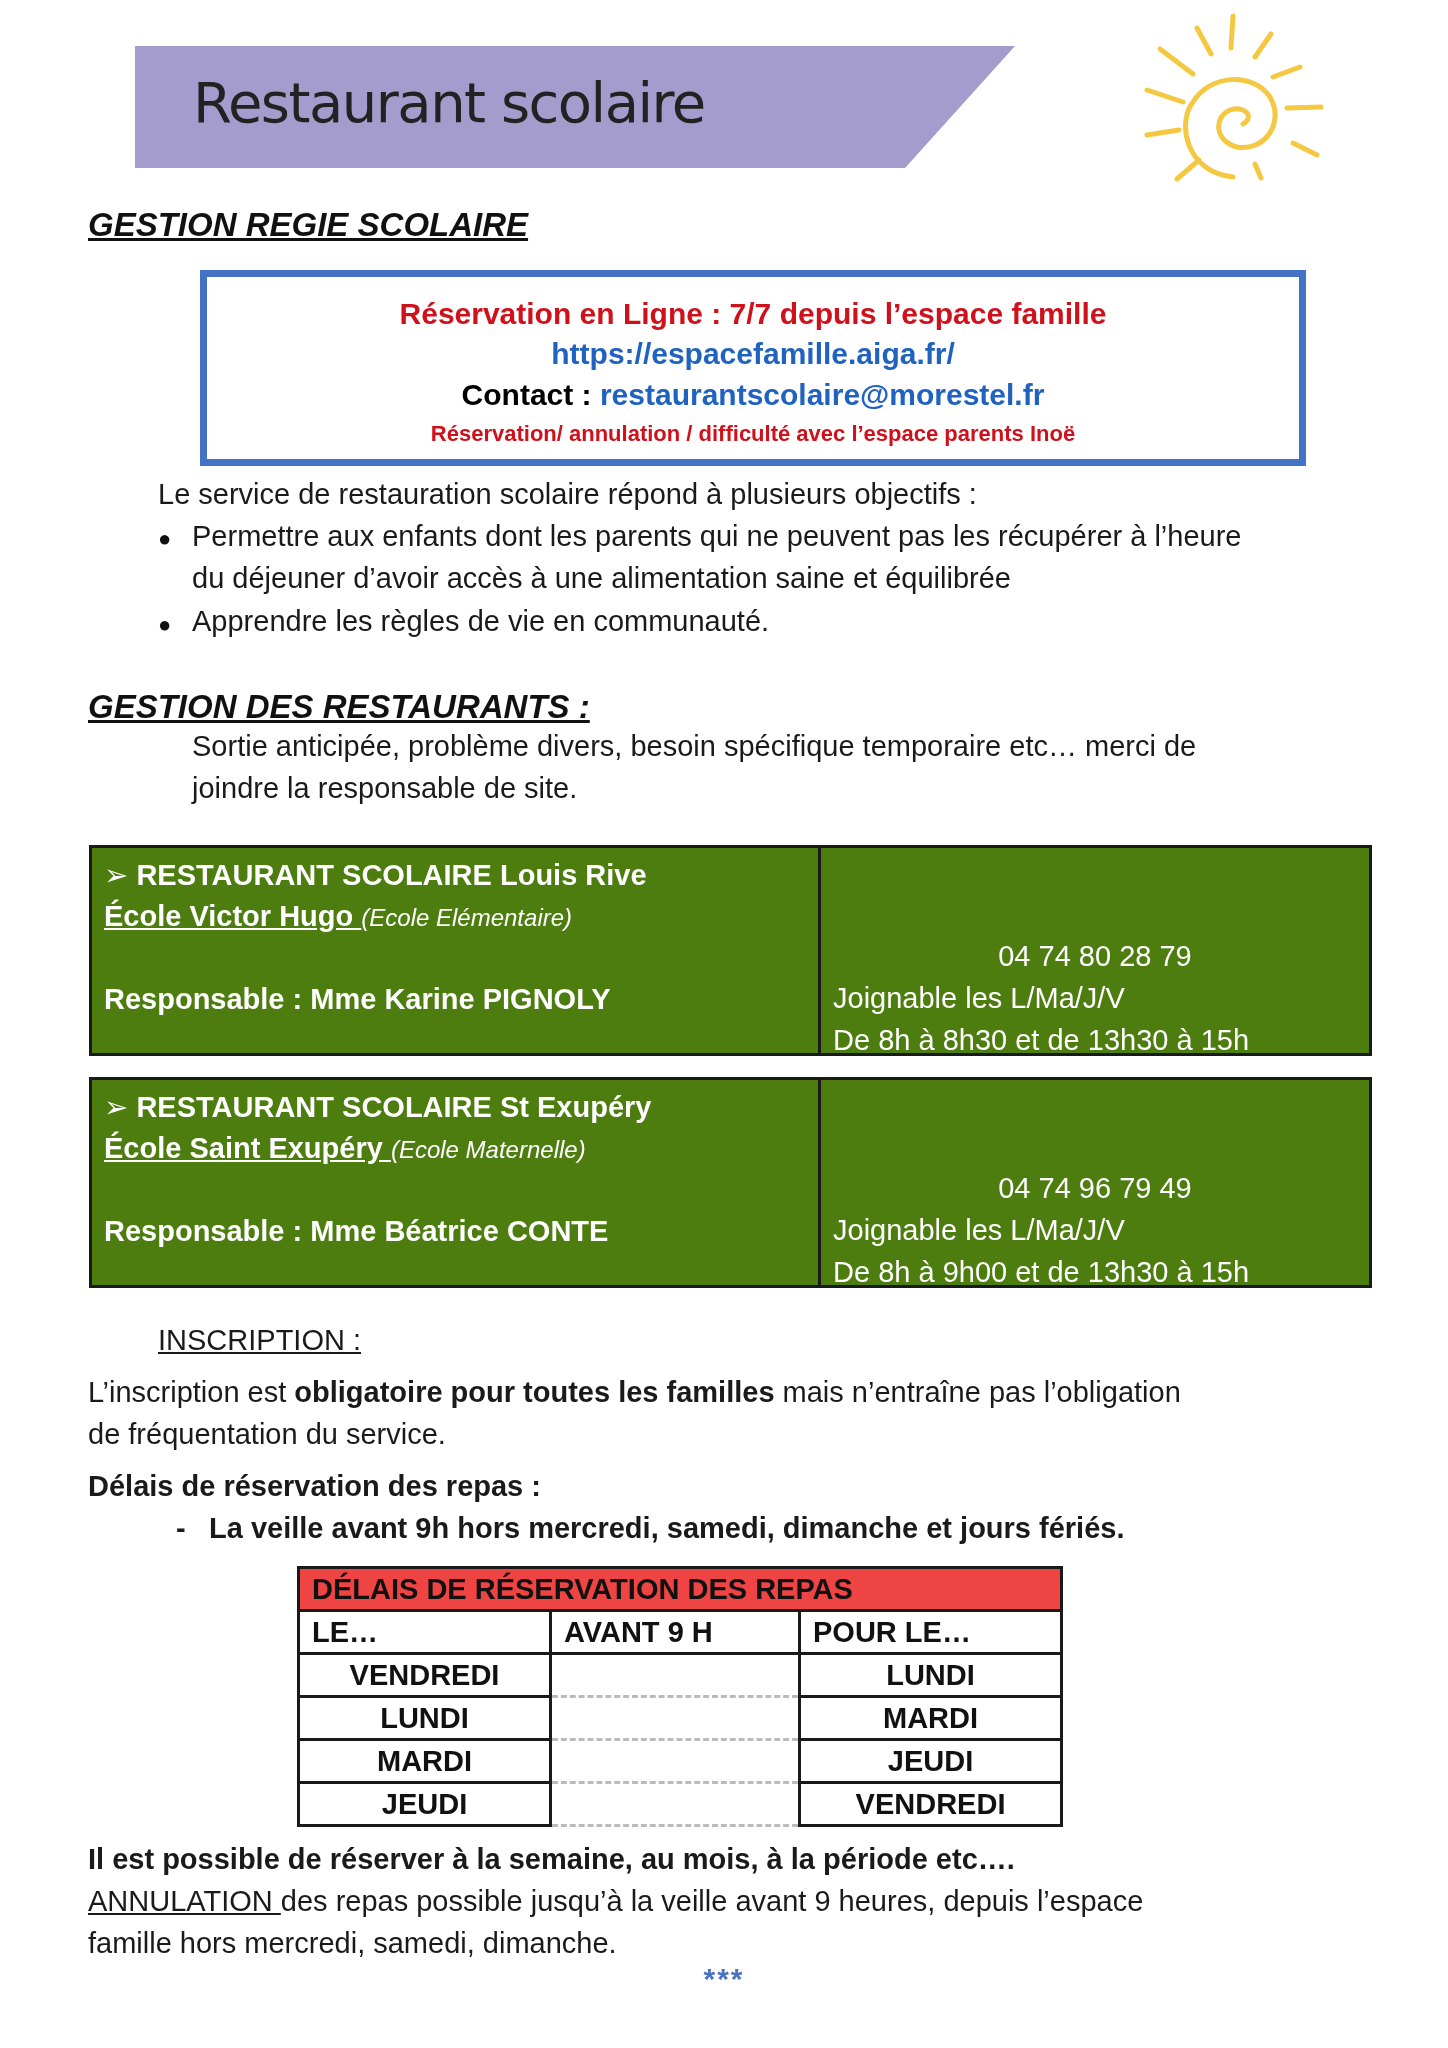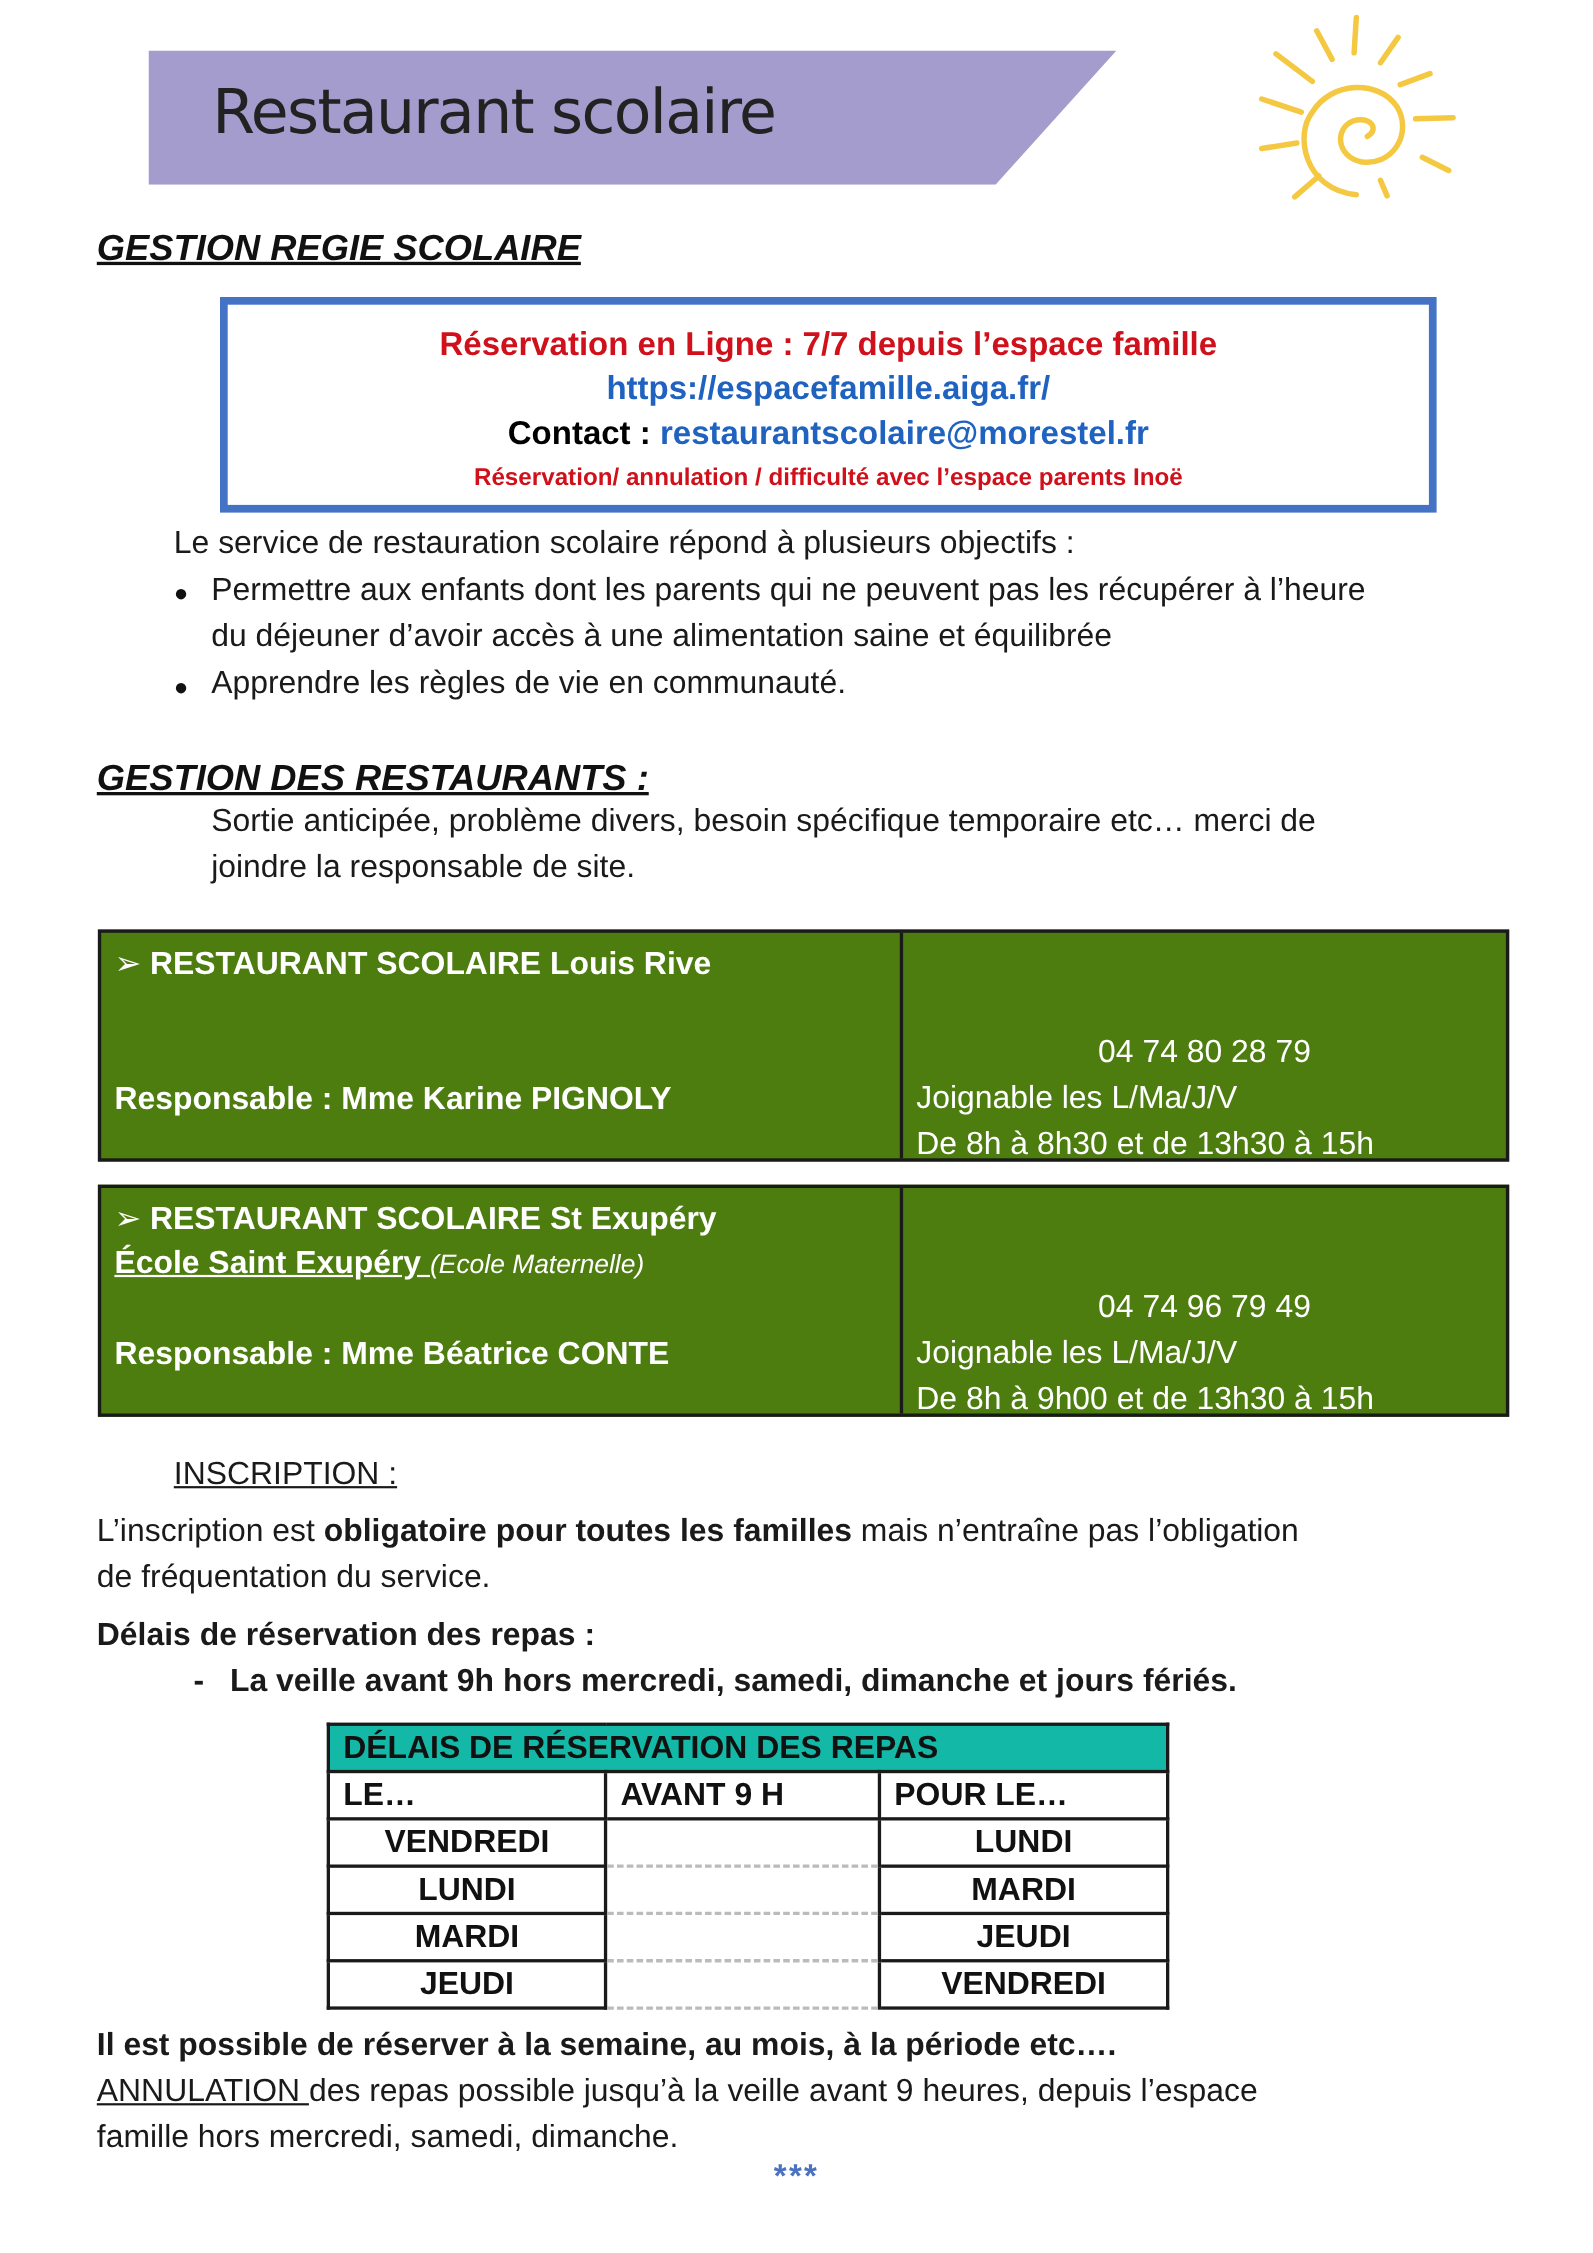--- a/index.html
+++ b/index.html
@@ -28,21 +28,21 @@
   .gtable { left: 89px; width: 1283px; height: 211px; background: #4d7c0f; border: 3px solid #1a1a1a; }
   .gtable .divider { position: absolute; left: 726px; top: 0; bottom: 0; width: 3px; background: #1a1a1a; }
   .gtable .txt { position: absolute; color: #fff; white-space: nowrap; font-size: 29px; }
   .gtable .b { font-weight: bold; }
   .gtable .u { text-decoration: underline; }
   .gtable .it { font-style: italic; font-size: 24px; font-weight: normal; }
 
   
   .rtable { left: 297px; top: 1566px; width: 766px; border-collapse: collapse; font-weight: bold; font-size: 29px; }
   .rtable td { border: 3px solid #1a1a1a; height: 43px; padding: 0 12px; white-space: nowrap; }
-  .rtable .hdr { background: #14b8a6; text-align: left; }
+  .rtable .hdr { background: #ef4444; text-align: left; }
   .rtable .c { text-align: center; }
   .rtable .mid { border-top-style: dashed; border-top-color: #bbb; border-bottom-style: dashed; border-bottom-color: #bbb; }
 
   .stars { left: 0; width: 1448px; top: 1962px; text-align: center; color: #4a72c0; font-size: 30px; font-weight: bold; letter-spacing: 2px; }
 </style>
 </head>
 <body>
 
 <div class="abs banner">
   <svg width="880" height="122" viewBox="0 0 880 122">
@@ -91,20 +91,24 @@
 
 <div class="abs h-underline" style="left:88px; top:688px;">GESTION DES RESTAURANTS :</div>
 <div class="abs body-text" style="left:192px; top:730px;">Sortie anticipée, problème divers, besoin spécifique temporaire etc… merci de</div>
 <div class="abs body-text" style="left:192px; top:772px;">joindre la responsable de site.</div>
 
 <div class="abs gtable" style="top:845px;">
   <div class="divider"></div>
   <div class="txt b" style="left:12px; top:10px;">
     <span>➢</span>
     <span>RESTAURANT SCOLAIRE Louis Rive</span>
+  </div>
+  <div class="txt b" style="left:12px; top:52px;">
+    <span class="u">École Victor Hugo </span>
+    <span class="it">(Ecole Elémentaire)</span>
   </div>
   <div class="txt b" style="left:12px; top:135px;">Responsable : Mme Karine PIGNOLY</div>
   <div class="txt" style="left:729px; width:548px; text-align:center; top:92px;">04 74 80 28 79</div>
   <div class="txt" style="left:741px; top:134px;">Joignable les L/Ma/J/V</div>
   <div class="txt" style="left:741px; top:176px;">De 8h à 8h30 et de 13h30 à 15h</div>
 </div>
 
 <div class="abs gtable" style="top:1077px;">
   <div class="divider"></div>
   <div class="txt b" style="left:12px; top:10px;">

